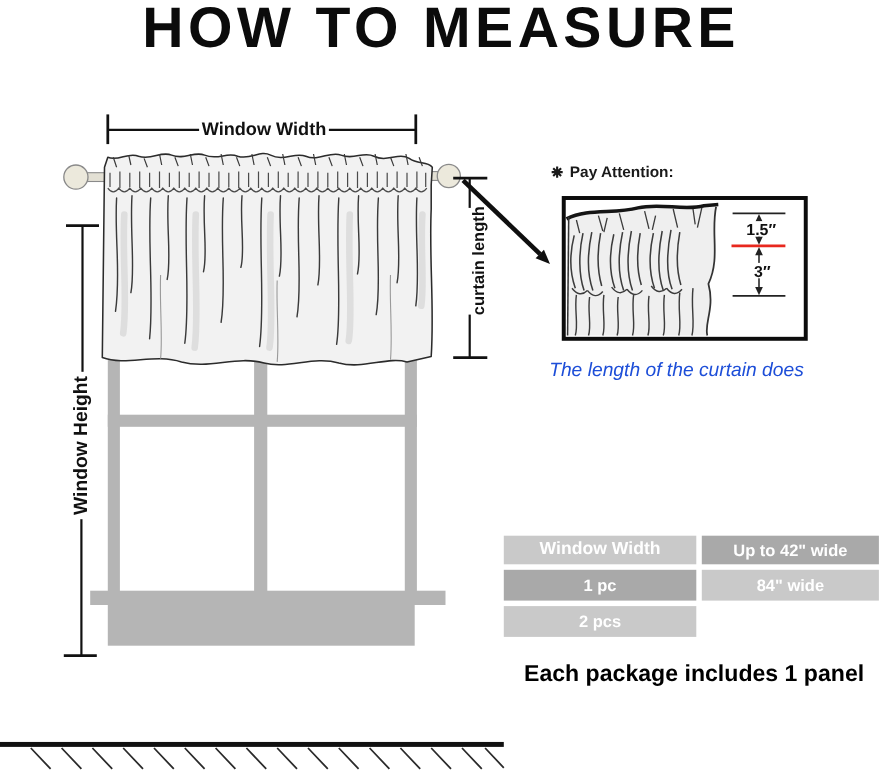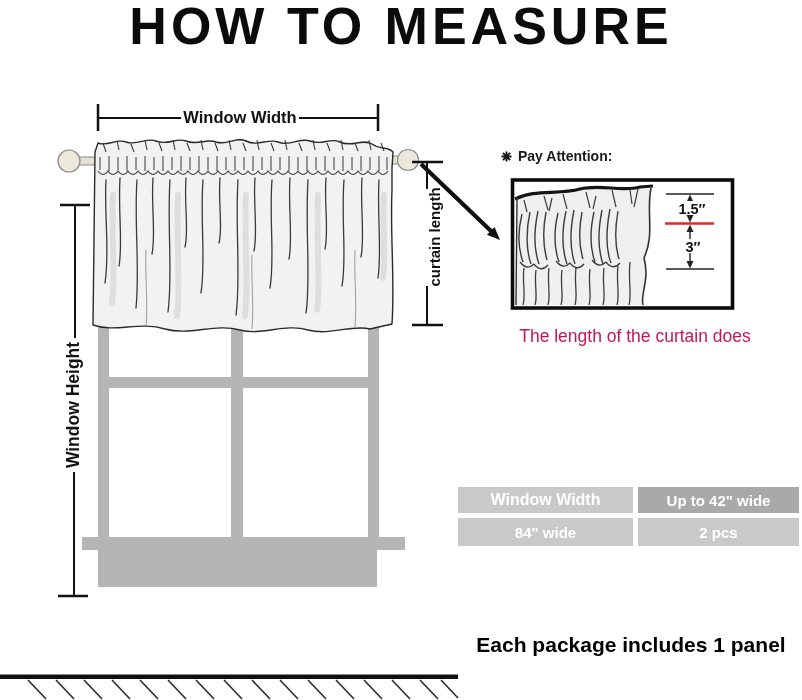--- a/index.html
+++ b/index.html
@@ -6,32 +6,32 @@
   #stage{position:relative;width:802px;height:700px;background:#fff;overflow:hidden;
          font-family:"Liberation Sans","DejaVu Sans",sans-serif;color:#111;}
   #stage > *{box-sizing:border-box;}
   .abs{position:absolute;}
   #title{top:-4px;left:0;width:802px;text-align:center;font-size:52px;font-weight:800;
          letter-spacing:4px;color:#0b0b0b;white-space:nowrap;}
   #diagram-svg{top:0;left:0;width:802px;height:700px;}
   #attention{top:148px;left:501px;display:flex;gap:6px;
              font-size:14px;font-weight:700;color:#1a1a1a;}
   #attention .star{display:flex;align-items:center;}
-  #caption{top:326px;left:484px;width:302px;text-align:center;font-size:17.5px;
-           line-height:21px;color:#be185d;}
+  #caption{top:326px;left:464px;width:302px;text-align:center;font-size:17.5px;
+           line-height:21px;color:#1d4ed8;font-style:italic;}
   #sizing-table{top:487px;left:458px;display:grid;
                 grid-template-columns:175px 161px;grid-template-rows:26px 28px 28px;
                 column-gap:5px;row-gap:5px;}
   #sizing-table .cell{display:flex;align-items:center;justify-content:center;
                       color:#fff;font-weight:700;}
   #sizing-table .hdr{background:#c9c9c9;font-size:16px;}
   #sizing-table .dark{background:#a9a9a9;font-size:15px;}
   #sizing-table .light{background:#c9c9c9;font-size:15px;}
   #footer-note{top:601px;left:460px;width:342px;text-align:center;
-               font-size:21px;font-weight:800;color:#000;white-space:nowrap;margin-top:32px;}
+               font-size:21px;font-weight:800;color:#000;white-space:nowrap;}
   svg text{font-family:"Liberation Sans","DejaVu Sans",sans-serif;fill:#111;}
 </style>
 </head>
 <body>
 
 <div id="stage">
 
   <svg id="diagram-svg" class="abs" viewBox="0 0 802 700">
 
     <g fill="#b5b5b5">
@@ -210,19 +210,20 @@
     <span>Pay Attention:</span>
   </div>
 
   <div id="caption" class="abs">
     <div>The length of the curtain does</div>
   </div>
 
   <div id="sizing-table" class="abs">
     <div class="cell hdr">Window Width</div>
     <div class="cell dark">Up to 42" wide</div>
+    <div class="cell dark">1 pc</div>
     <div class="cell light">84" wide</div>
     <div class="cell light">2 pcs</div>
   </div>
 
   <div id="footer-note" class="abs">Each package includes 1 panel</div>
 
 </div>
 
 </body></html>

